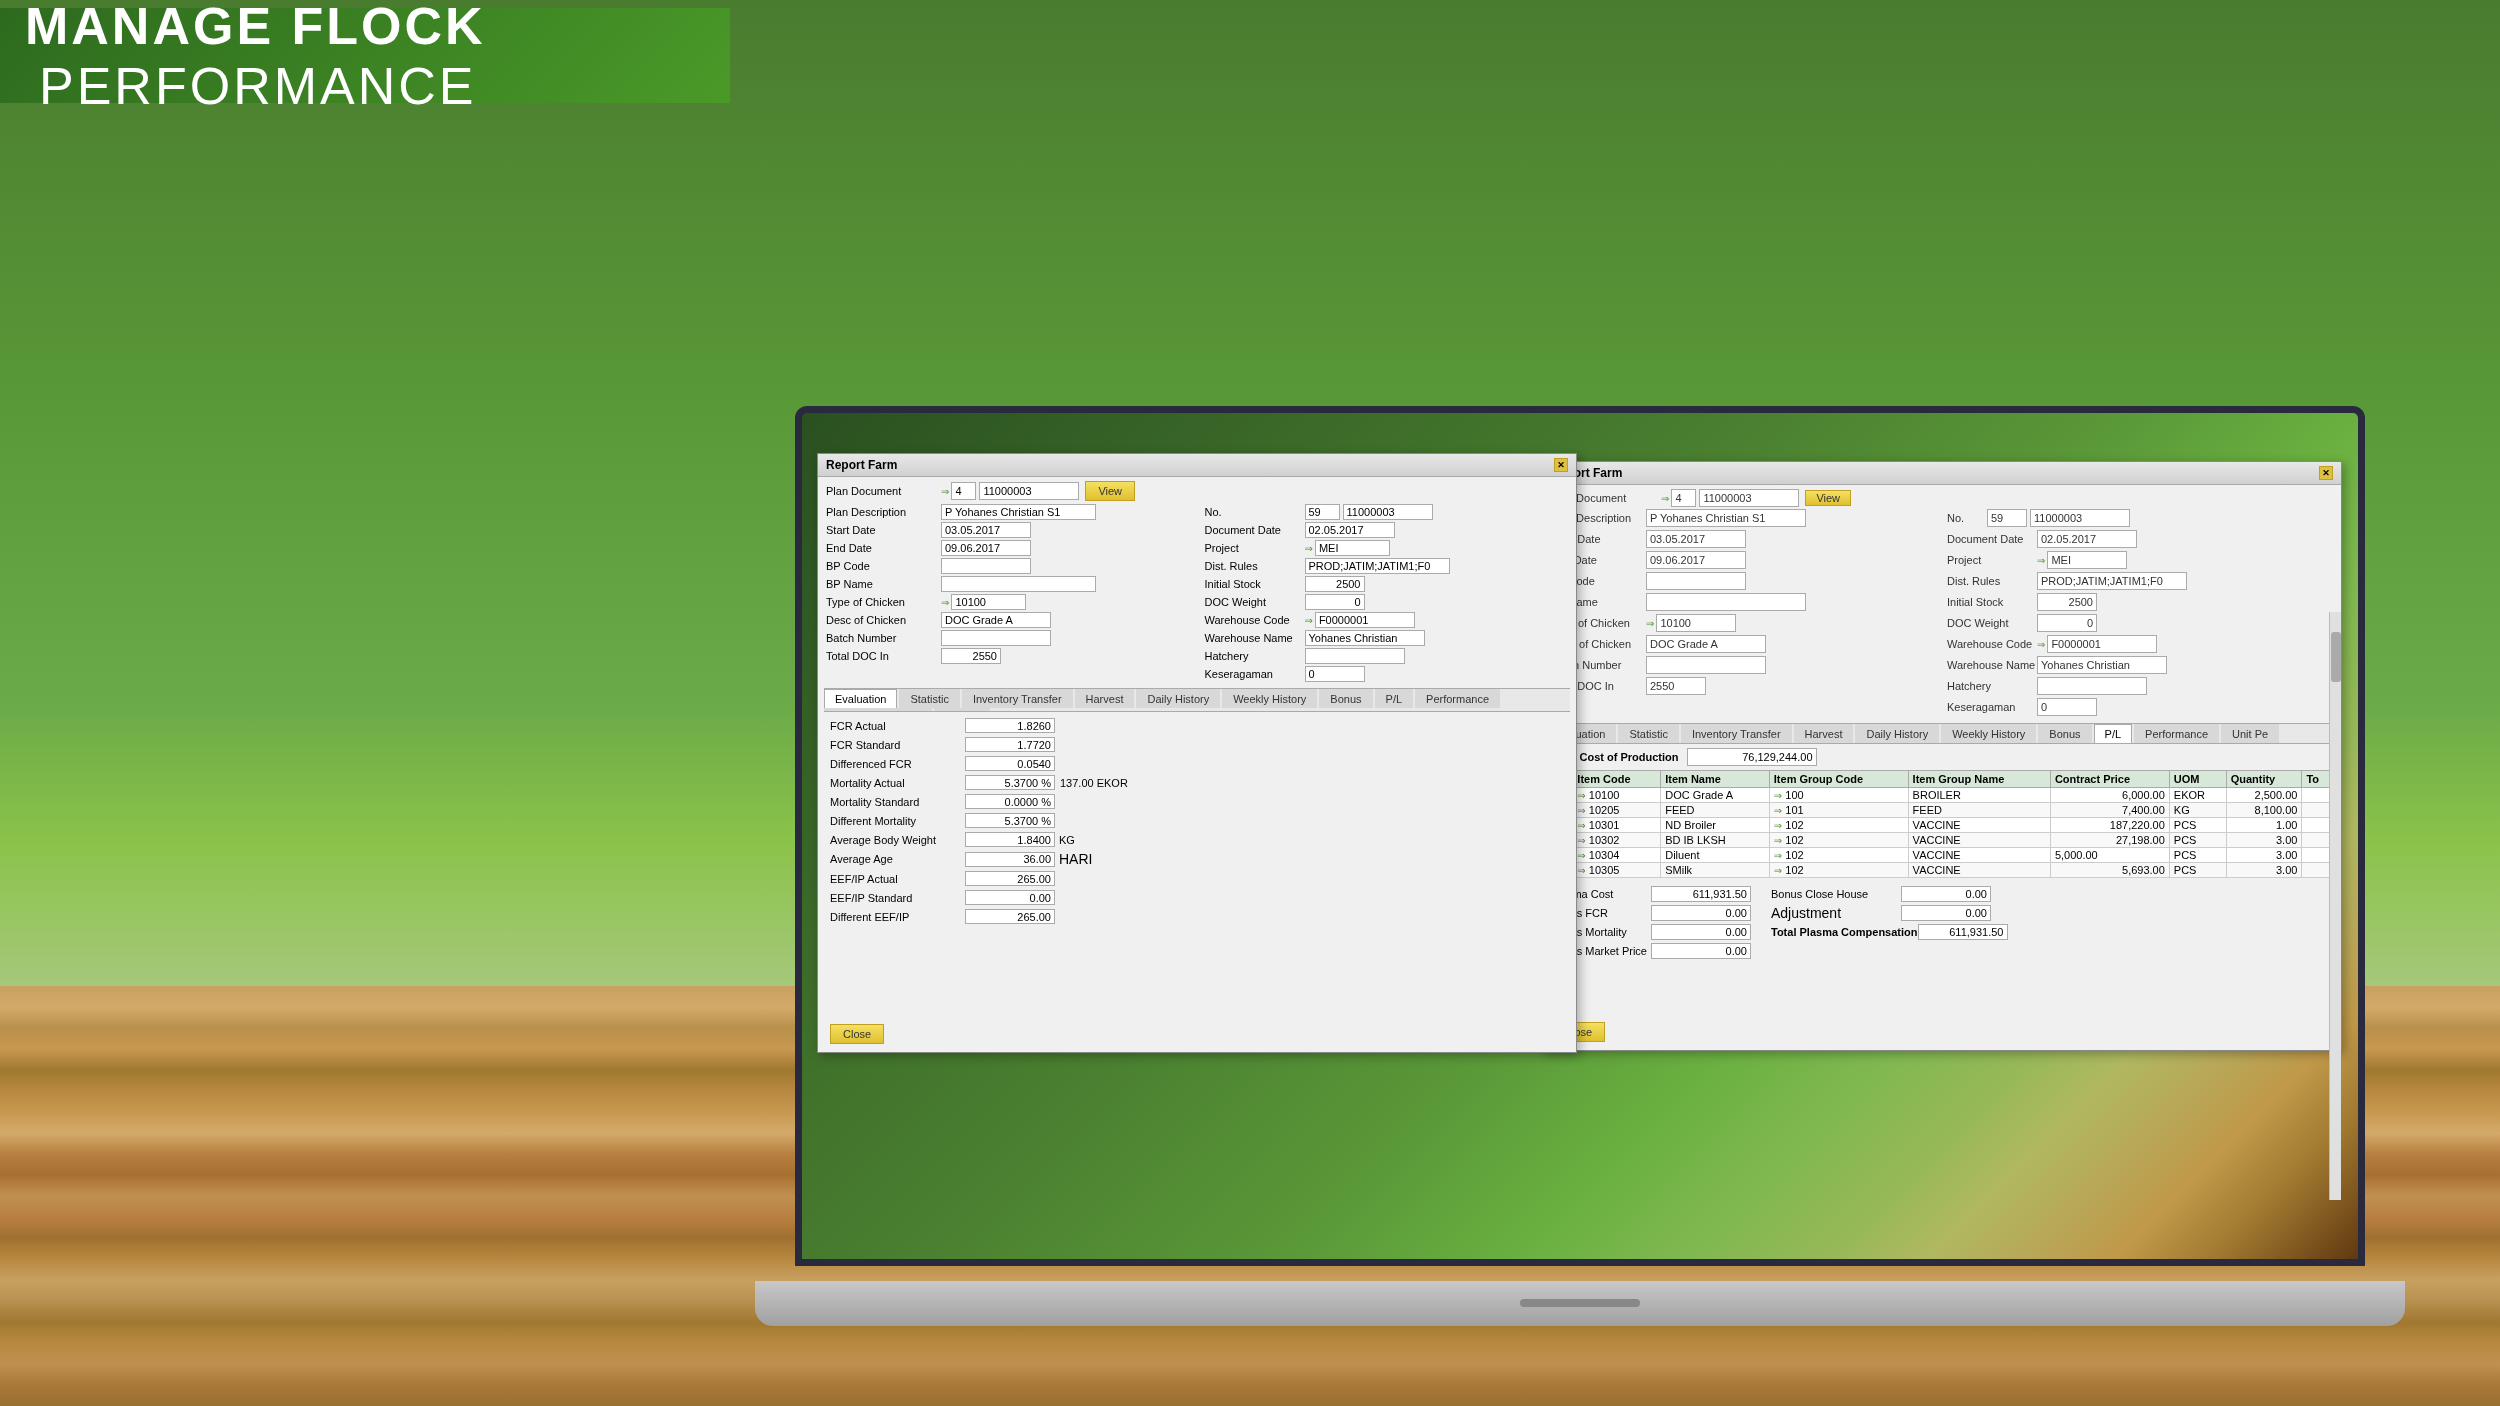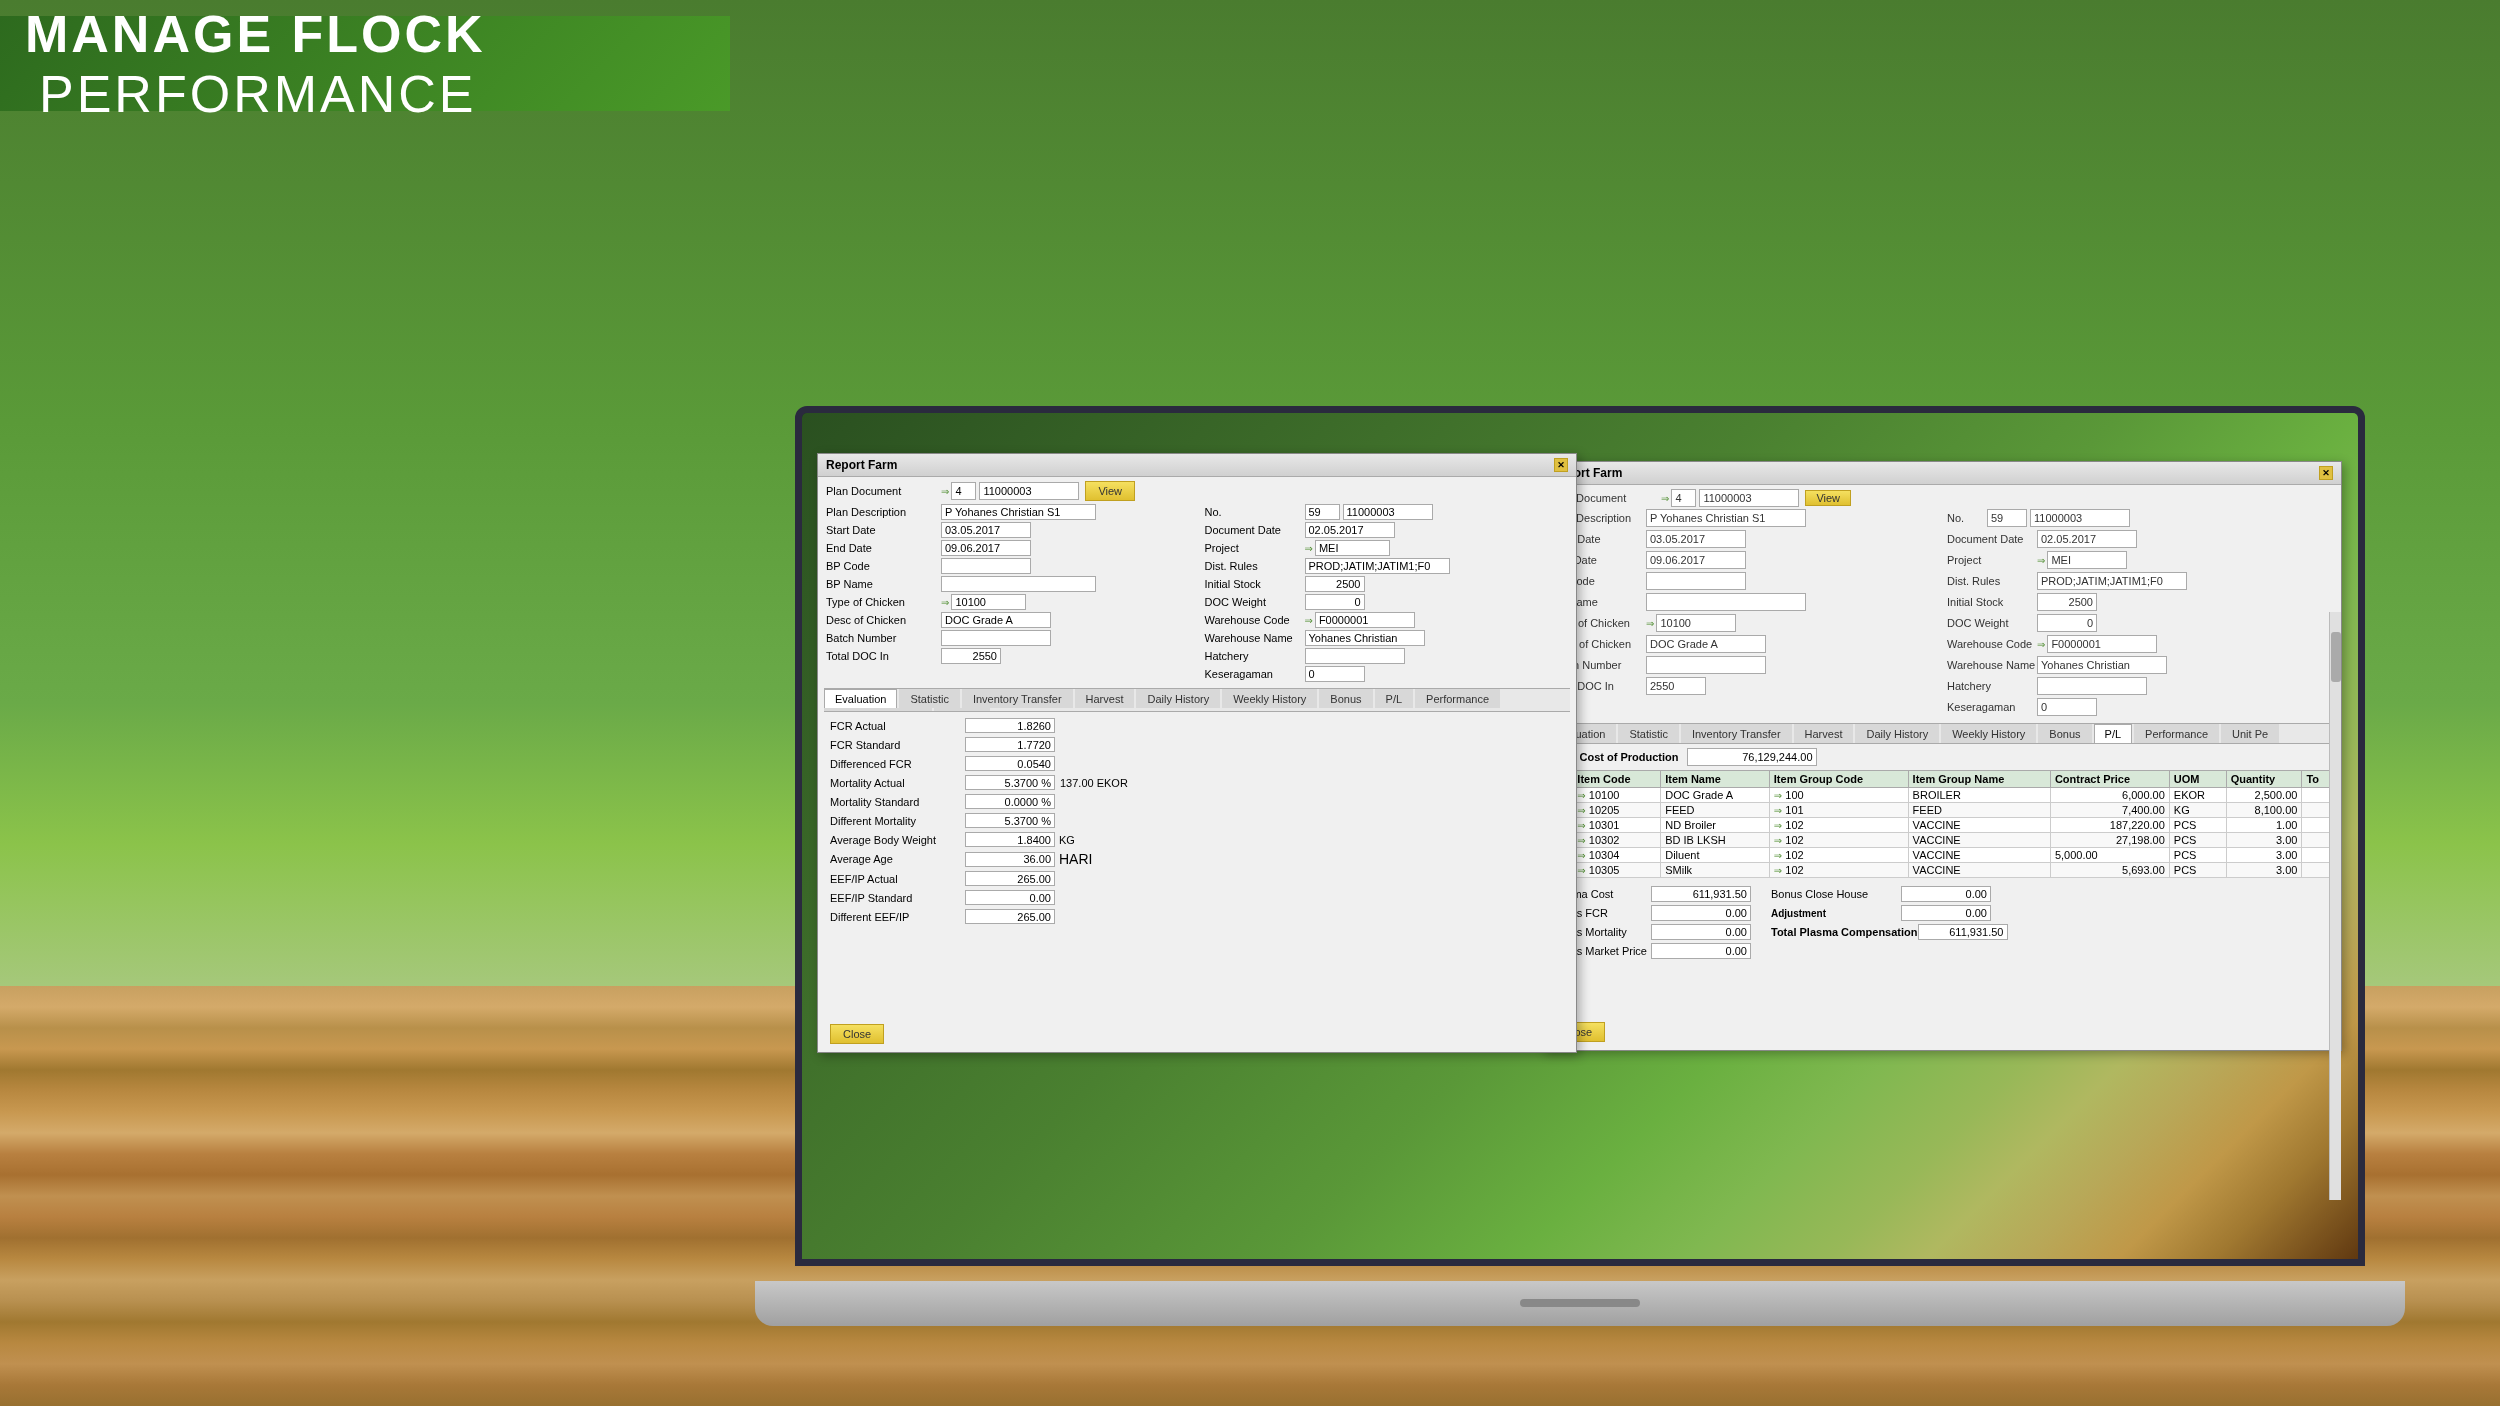--- a/index.html
+++ b/index.html
@@ -39,21 +39,21 @@
         #a07830 80%, #b88840 85%,
         #c09050 90%, #a87838 95%,
         #987030 100%
       );
       z-index: 1;
     }
 
     
     .header-banner {
       position: absolute;
-      top: 16px; left: 0;
+      top: 8px; left: 0;
       width: 730px;
       height: 95px;
       background: linear-gradient(135deg, #2d6a1e, #4a9a28);
       z-index: 10;
       display: flex;
       align-items: center;
       padding: 0 25px;
       justify-content: flex-end;
     }
 
@@ -471,21 +471,21 @@
               <span style="font-size:11px; min-width:100px;">Bonus Market Price</span>
               <input style="background: white; border: 1px solid rgb(170, 170, 170); height: 16px; font-size: 11px; padding: 0px 3px; width: 100px; text-align: right;" value="0.00">
             </div>
           </div>
           <div>
             <div style="display:flex; align-items:center; margin-bottom:3px;">
               <span style="font-size:11px; min-width:130px;">Bonus Close House</span>
               <input style="background: white; border: 1px solid rgb(170, 170, 170); height: 16px; font-size: 11px; padding: 0px 3px; width: 90px; text-align: right;" value="0.00">
             </div>
             <div style="display:flex; align-items:center; margin-bottom:3px;">
-              <span style="font-size:10px; min-width:130px;font-weight:bold;">Adjustment</span>
+              <span style="font-size:14px; min-width:130px;">Adjustment</span>
               <input style="background: white; border: 1px solid rgb(170, 170, 170); height: 16px; font-size: 11px; padding: 0px 3px; width: 90px; text-align: right;" value="0.00">
             </div>
             <div style="display:flex; align-items:center; margin-bottom:3px;">
               <span style="font-size:11px; min-width:130px; font-weight:bold;">Total Plasma Compensation</span>
               <input style="background: white; border: 1px solid rgb(170, 170, 170); height: 16px; font-size: 11px; padding: 0px 3px; width: 90px; text-align: right;" value="611,931.50">
             </div>
           </div>
         </div>
       </div>
 

